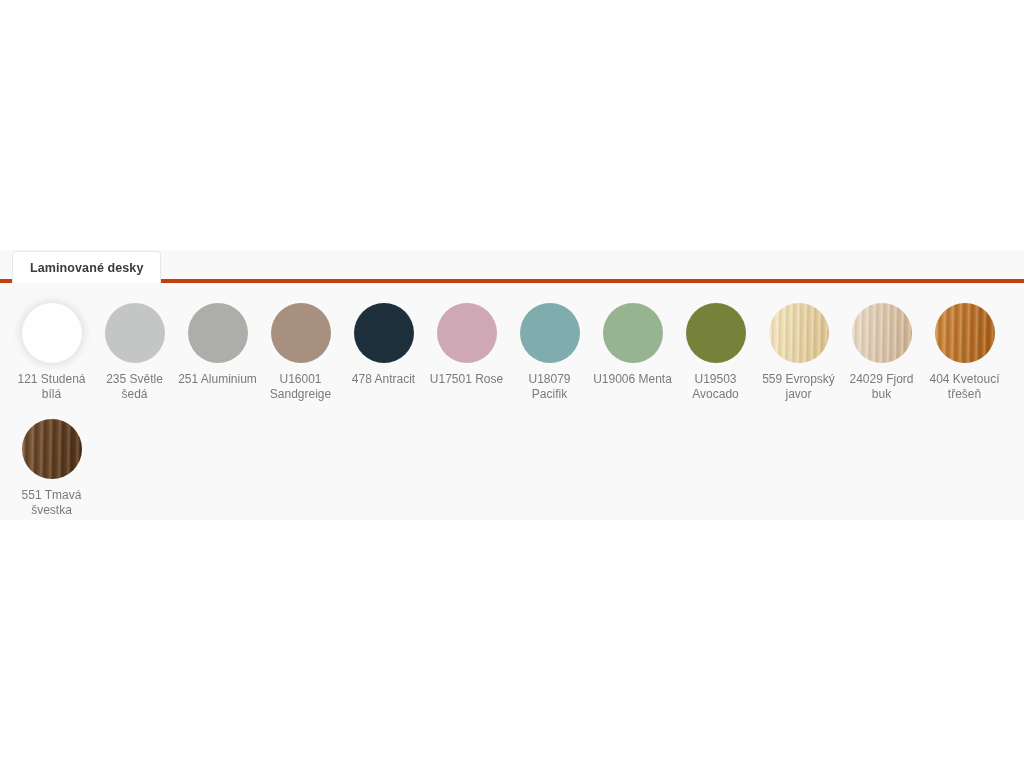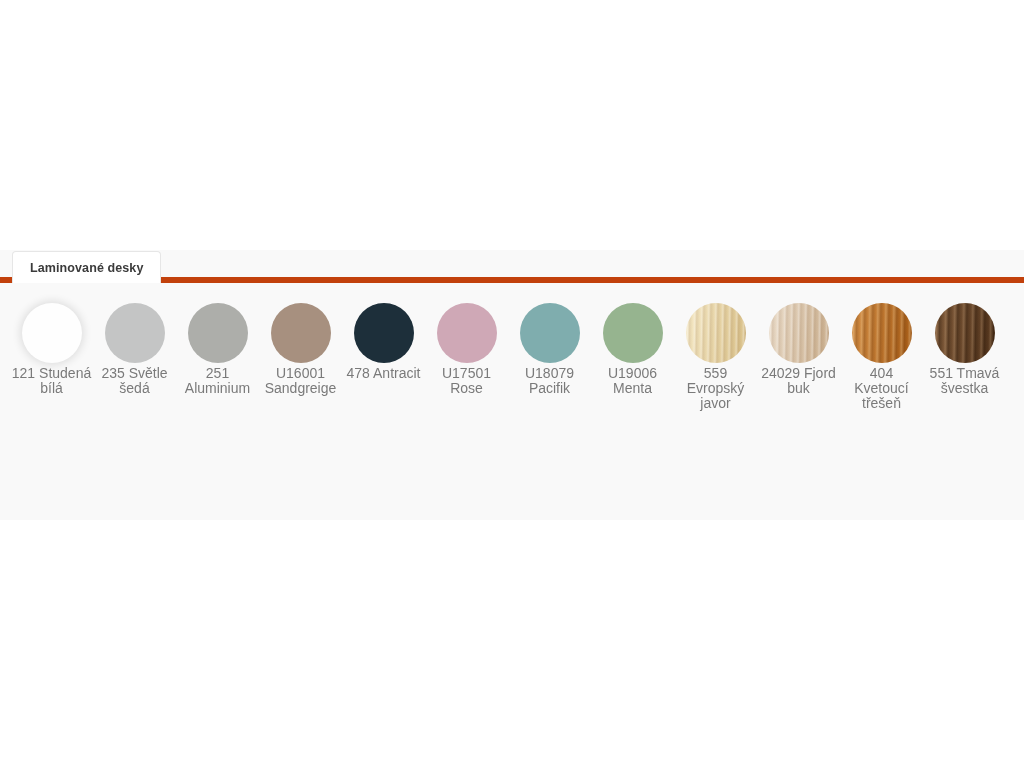--- a/index.html
+++ b/index.html
@@ -20,21 +20,21 @@
     background:#f9f9f9;
     box-sizing:border-box;
   }
 
   
   .tabstrip{
     position:relative;
     height:33px;
     padding-left:20px;
     box-sizing:border-box;
-    border-bottom:6px solid #c2410c;
+    border-bottom:4px solid #c2410c;
   }
   .tab{
     position:absolute;
     left:12px;top:1px;
     height:32px;
     display:flex;align-items:center;
     padding:0 17px;
     background:#ffffff;
     border:1px solid #e6e6e6;
     border-bottom:none;
@@ -70,21 +70,22 @@
   }
   .disc{
     width:60px;height:60px;
     border-radius:50%;
     position:relative;
     overflow:hidden;
     background-repeat:no-repeat;
   }
   .disc.halo{ box-shadow:0 0 9px 2px rgba(0,0,0,.11); }
   .label{
-    font-size:14px;
+    margin-top:6px;
+    font-size:12px;
     line-height:15px;
     color:#7a7a7a;
     text-align:center;
     width:80px;
     word-wrap:break-word;
   }
 </style>
 </head>
 <body>
 
@@ -140,20 +141,26 @@
           <div class="label">U18079 Pacifik</div>
         </div>
         <div class="swatch">
           <div class="disc-wrap">
             <div class="disc" style="background-color: rgb(150, 180, 143);"></div>
           </div>
           <div class="label">U19006 Menta</div>
         </div>
         <div class="swatch">
           <div class="disc-wrap">
+            <div class="disc" style="background-color: rgb(118, 129, 58);"></div>
+          </div>
+          <div class="label">U19503 Avocado</div>
+        </div>
+        <div class="swatch">
+          <div class="disc-wrap">
             <div class="disc" style="background-color: rgb(239, 217, 154); background-image: repeating-linear-gradient(91deg, rgba(255, 255, 255, 0) 0px, rgba(255, 255, 255, 0.3) 2px, rgba(120, 80, 45, 0.13) 4px, rgba(255, 255, 255, 0) 7px), linear-gradient(100deg, rgba(255, 255, 255, 0.45), rgba(130, 92, 55, 0.22));"></div>
           </div>
           <div class="label">559 Evropský javor</div>
         </div>
         <div class="swatch">
           <div class="disc-wrap">
             <div class="disc" style="background-color: rgb(220, 195, 162); background-image: repeating-linear-gradient(91deg, rgba(255, 255, 255, 0) 0px, rgba(255, 255, 255, 0.3) 2px, rgba(120, 80, 45, 0.13) 4px, rgba(255, 255, 255, 0) 7px), linear-gradient(100deg, rgba(255, 255, 255, 0.45), rgba(130, 92, 55, 0.22));"></div>
           </div>
           <div class="label">24029 Fjord buk</div>
         </div>

